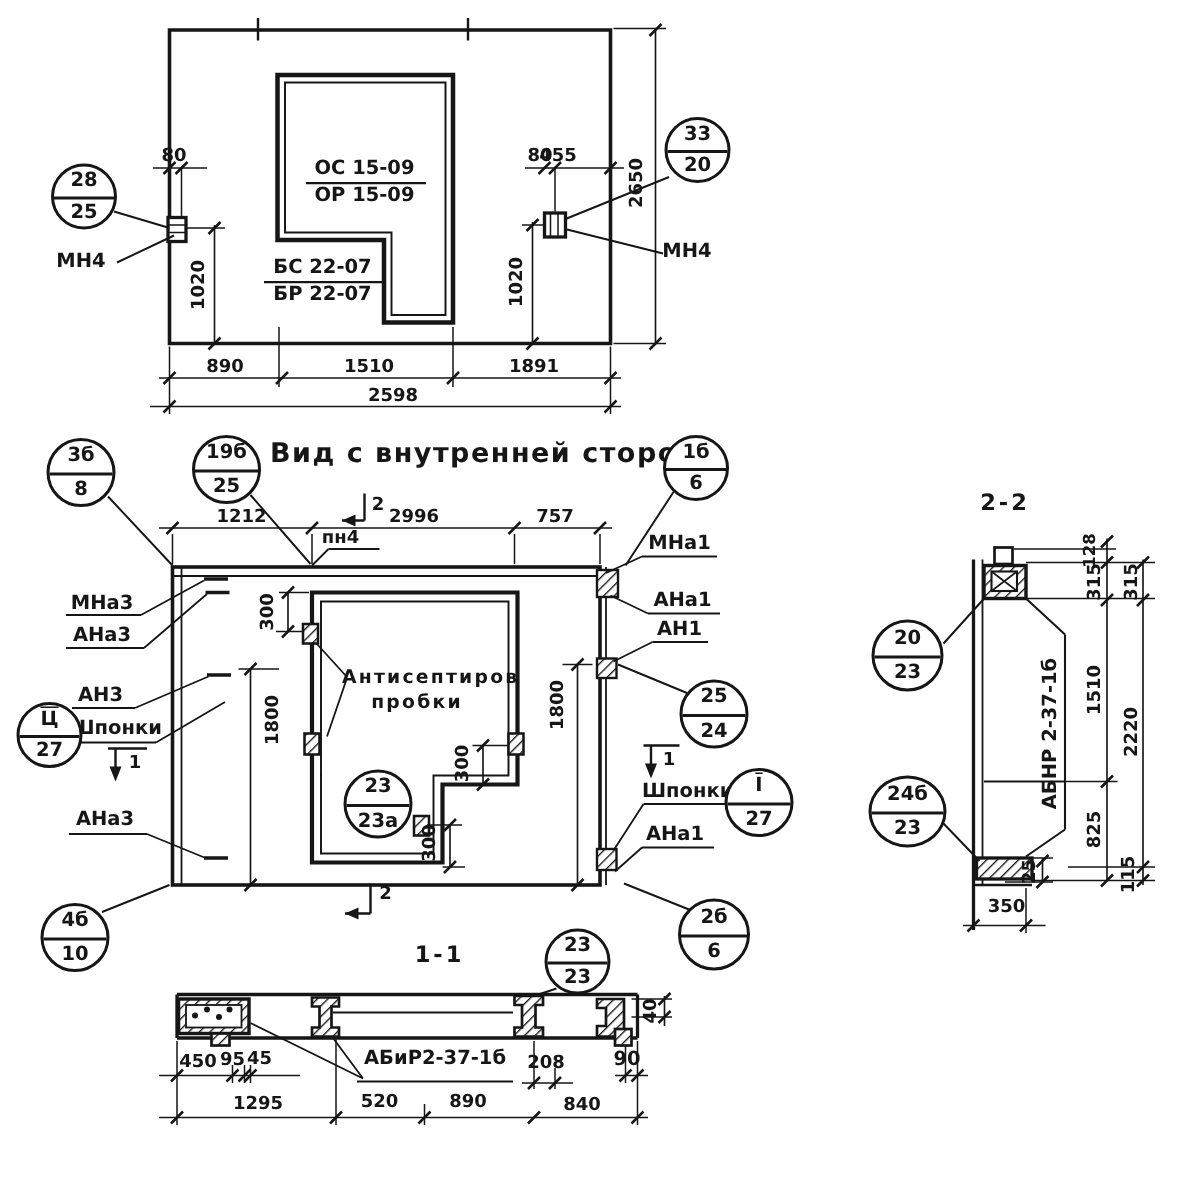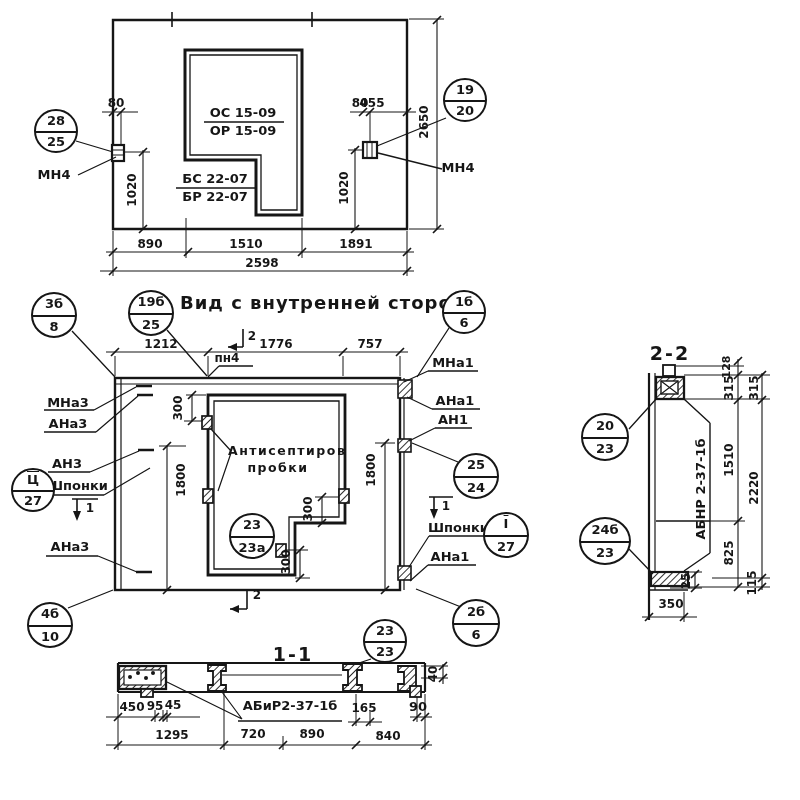--- a/index.html
+++ b/index.html
@@ -5,21 +5,21 @@
   html,body{margin:0;padding:0;background:#fff;}
   #sheet{position:relative;width:800px;height:800px;background:#fff;overflow:hidden;
          font-family:"DejaVu Sans",sans-serif;color:#161616;}
   svg{position:absolute;left:0;top:0;}
   .lb{position:absolute;color:#161616;font:bold 13px "DejaVu Sans",sans-serif;
       text-align:center;white-space:nowrap;line-height:14px;}
   .dm{font-size:12px;}
   .sm{font-size:11px;}
   .rot{transform:rotate(-90deg);}
   .ttl{font-size:18px;letter-spacing:1px;}
-  .sec{font-size:19px;letter-spacing:2px;margin-top:18px;}
+  .sec{font-size:15px;letter-spacing:2px;}
   .note{font-size:12.5px;letter-spacing:1.5px;}
   .co{position:absolute;border-radius:50%;border:2.2px solid #161616;background:#fff;
       display:flex;flex-direction:column;box-sizing:border-box;
       font:bold 13px "DejaVu Sans",sans-serif;}
   .co-t{flex:1;display:flex;align-items:center;justify-content:center;width:100%;
         border-bottom:2px solid #161616;box-sizing:border-box;padding-bottom:1px;}
   .co-b{flex:1;display:flex;align-items:center;justify-content:center;width:100%;}
   .ovl{text-decoration:overline;}
 </style>
 </head>
@@ -137,21 +137,21 @@
              M645,621 l8,-8 M680,621 l8,-8 M691,578 l8,-8 M691,592 l8,-8" stroke-width="1.7"></path>
     <path d="M629,429 L657,398 M629,549 L653,574" stroke-width="1.3"></path>
   </g>
 </svg>
 
 <div class="co" style="left:34px;top:109px;width:44px;height:44px">
   <span class="co-t">28</span>
   <span class="co-b">25</span>
 </div>
 <div class="co" style="left:443px;top:78px;width:44px;height:44px">
-  <span class="co-t">19</span>
+  <span class="co-t">33</span>
   <span class="co-b">20</span>
 </div>
 <div class="lb" style="left:35px;top:168px;width:38px">МН4</div>
 <div class="lb" style="left:439px;top:161px;width:38px">МН4</div>
 <div class="lb" style="left:202px;top:106px;width:82px">ОС 15-09</div>
 <div class="lb" style="left:202px;top:124px;width:82px">ОР 15-09</div>
 <div class="lb" style="left:174px;top:172px;width:82px">БС 22-07</div>
 <div class="lb" style="left:174px;top:190px;width:82px">БР 22-07</div>
 <div class="lb dm" style="left:103px;top:96px;width:26px">80</div>
 <div class="lb dm" style="left:349px;top:96px;width:22px">80</div>
@@ -159,21 +159,21 @@
 <div class="lb dm rot" style="left:112px;top:183px;width:40px">1020</div>
 <div class="lb dm rot" style="left:324px;top:181px;width:40px">1020</div>
 <div class="lb dm rot" style="left:404px;top:115px;width:40px">2650</div>
 <div class="lb dm" style="left:133px;top:237px;width:34px">890</div>
 <div class="lb dm" style="left:226px;top:237px;width:40px">1510</div>
 <div class="lb dm" style="left:336px;top:237px;width:40px">1891</div>
 <div class="lb dm" style="left:240px;top:256px;width:44px">2598</div>
 
 <div class="lb ttl" style="left:180px;top:296px;width:272px">Вид с внутренней стороны</div>
 <div class="lb dm" style="left:141px;top:337px;width:40px">1212</div>
-<div class="lb dm" style="left:256px;top:337px;width:40px">1776</div>
+<div class="lb dm" style="left:256px;top:337px;width:40px">2996</div>
 <div class="lb dm" style="left:352px;top:337px;width:36px">757</div>
 <div class="lb dm" style="left:211px;top:351px;width:32px">пн4</div>
 <div class="lb dm" style="left:245px;top:329px;width:14px">2</div>
 <div class="lb dm" style="left:250px;top:588px;width:14px">2</div>
 <div class="lb dm" style="left:84px;top:501px;width:12px">1</div>
 <div class="lb dm" style="left:440px;top:499px;width:12px">1</div>
 <div class="lb" style="left:43px;top:396px;width:50px">МНа3</div>
 <div class="lb" style="left:43px;top:417px;width:50px">АНа3</div>
 <div class="lb" style="left:46px;top:457px;width:42px">АН3</div>
 <div class="lb" style="left:47px;top:479px;width:56px">Шпонки</div>
@@ -231,24 +231,24 @@
 <div class="lb sec" style="left:268px;top:629px;width:50px">1-1</div>
 <div class="co" style="left:363px;top:619px;width:44px;height:44px">
   <span class="co-t">23</span>
   <span class="co-b">23</span>
 </div>
 <div class="lb" style="left:237px;top:699px;width:106px">АБиР2-37-1б</div>
 <div class="lb dm" style="left:117px;top:700px;width:30px">450</div>
 <div class="lb dm" style="left:145px;top:699px;width:20px">95</div>
 <div class="lb dm" style="left:161px;top:698px;width:24px">45</div>
 <div class="lb dm" style="left:149px;top:728px;width:46px">1295</div>
-<div class="lb dm" style="left:234px;top:727px;width:38px">720</div>
+<div class="lb dm" style="left:234px;top:727px;width:38px">520</div>
 <div class="lb dm" style="left:291px;top:727px;width:42px">890</div>
 <div class="lb dm" style="left:367px;top:729px;width:42px">840</div>
-<div class="lb dm" style="left:349px;top:701px;width:30px">165</div>
+<div class="lb dm" style="left:349px;top:701px;width:30px">208</div>
 <div class="lb" style="left:404px;top:700px;width:28px">90</div>
 <div class="lb dm rot" style="left:415px;top:667px;width:36px">40</div>
 
 <div class="lb sec" style="left:645px;top:328px;width:50px">2-2</div>
 <div class="co" style="left:581px;top:413px;width:48px;height:48px">
   <span class="co-t">20</span>
   <span class="co-b">23</span>
 </div>
 <div class="co" style="left:579px;top:517px;width:52px;height:48px">
   <span class="co-t">24б</span>

